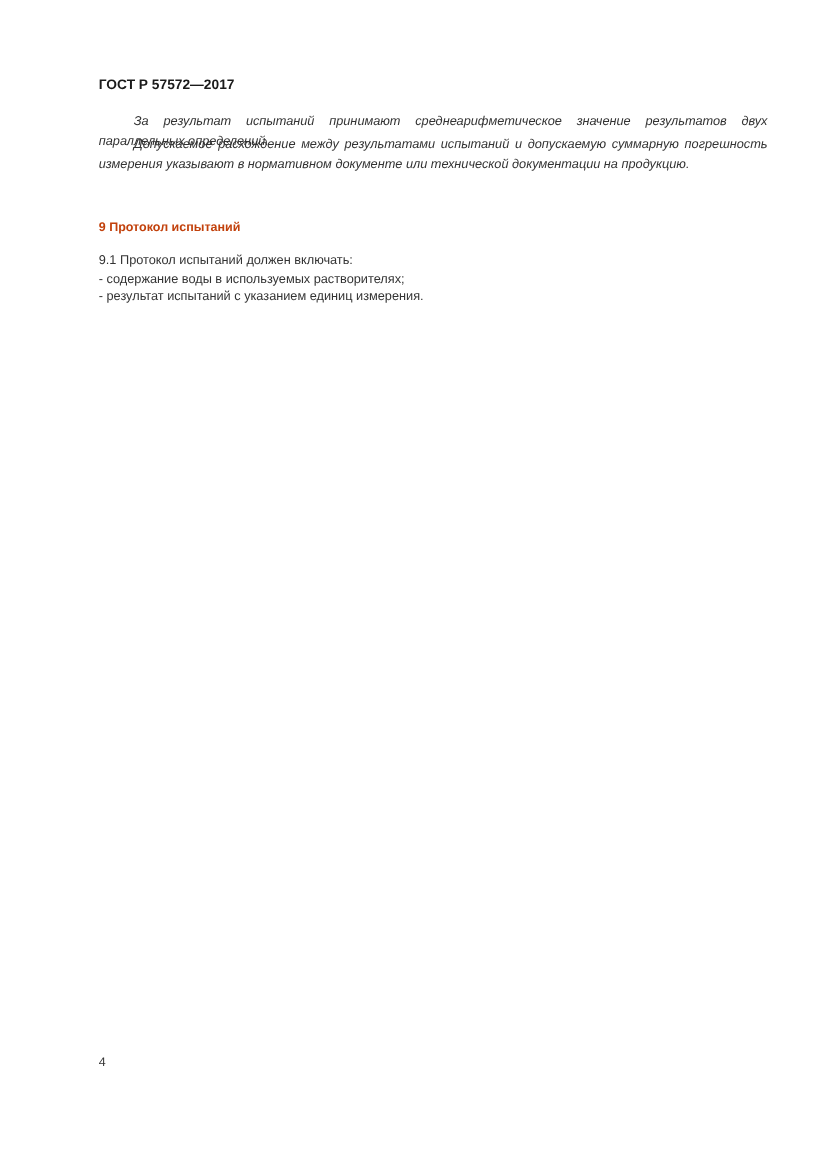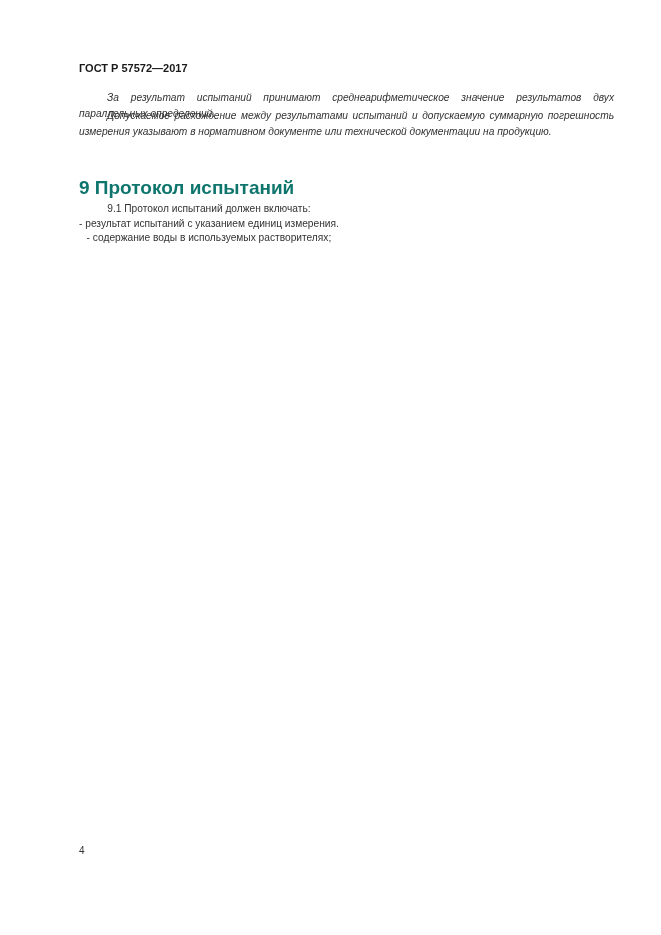--- a/index.html
+++ b/index.html
@@ -3,36 +3,36 @@
   <meta charset="utf-8">
   <style>
     html, body { margin: 0; padding: 0; background: #ffffff; }
     body { width: 661px; height: 935px; position: relative; overflow: hidden;
            font-family: "Liberation Sans", sans-serif; color: #222; }
     .header { position: absolute; left: 79px; top: 62px; font-size: 11px; font-weight: bold; color: #1a1a1a; text-align: right; }
     .para { position: absolute; left: 79px; width: 535px; font-size: 10.2px; line-height: 15.5px; font-style: italic; color: #333; text-align: justify; }
     .para .indent { display: inline-block; width: 28px; }
     .p1 { top: 90px; }
     .p2 { top: 108px; }
-    .section-title { position: absolute; left: 79px; top: 177px; font-size: 19px; font-weight: bold; color: #0f766e; }
-    .list { position: absolute; left: 79px; top: 202px; font-size: 10.2px; line-height: 14.6px; color: #333; text-align: center; }
+    .section-title { position: absolute; left: 79px; top: 177px; font-size: 10px; font-weight: bold; color: #c2410c; }
+    .list { position: absolute; left: 79px; top: 202px; font-size: 10.2px; line-height: 14.6px; color: #333; }
     .list div { white-space: nowrap; }
     .list .it { font-style: italic; }
     .page-num { position: absolute; left: 79px; top: 845px; font-size: 10px; color: #333; }
   </style>
 </head>
 <body>
 
 <div class="header">ГОСТ Р 57572—2017</div>
 
 <div class="para p1"><span class="indent"></span><span>За результат испытаний принимают среднеарифметическое значение результатов двух параллельных определений.</span></div>
 
 <div class="para p2"><span class="indent"></span><span>Допускаемое расхождение между результатами испытаний и допускаемую суммарную погрешность измерения указывают в нормативном документе или технической документации на продукцию.</span></div>
 
 <div class="section-title">9  Протокол испытаний</div>
 
 <div class="list">
   <div>9.1  Протокол испытаний должен включать:</div>
+  <div>- содержание воды в используемых растворителях;</div>
   <div>- результат испытаний с указанием единиц измерения.</div>
-  <div>- содержание воды в используемых растворителях;</div>
 </div>
 
 <div class="page-num">4</div>
 
 </body></html>

